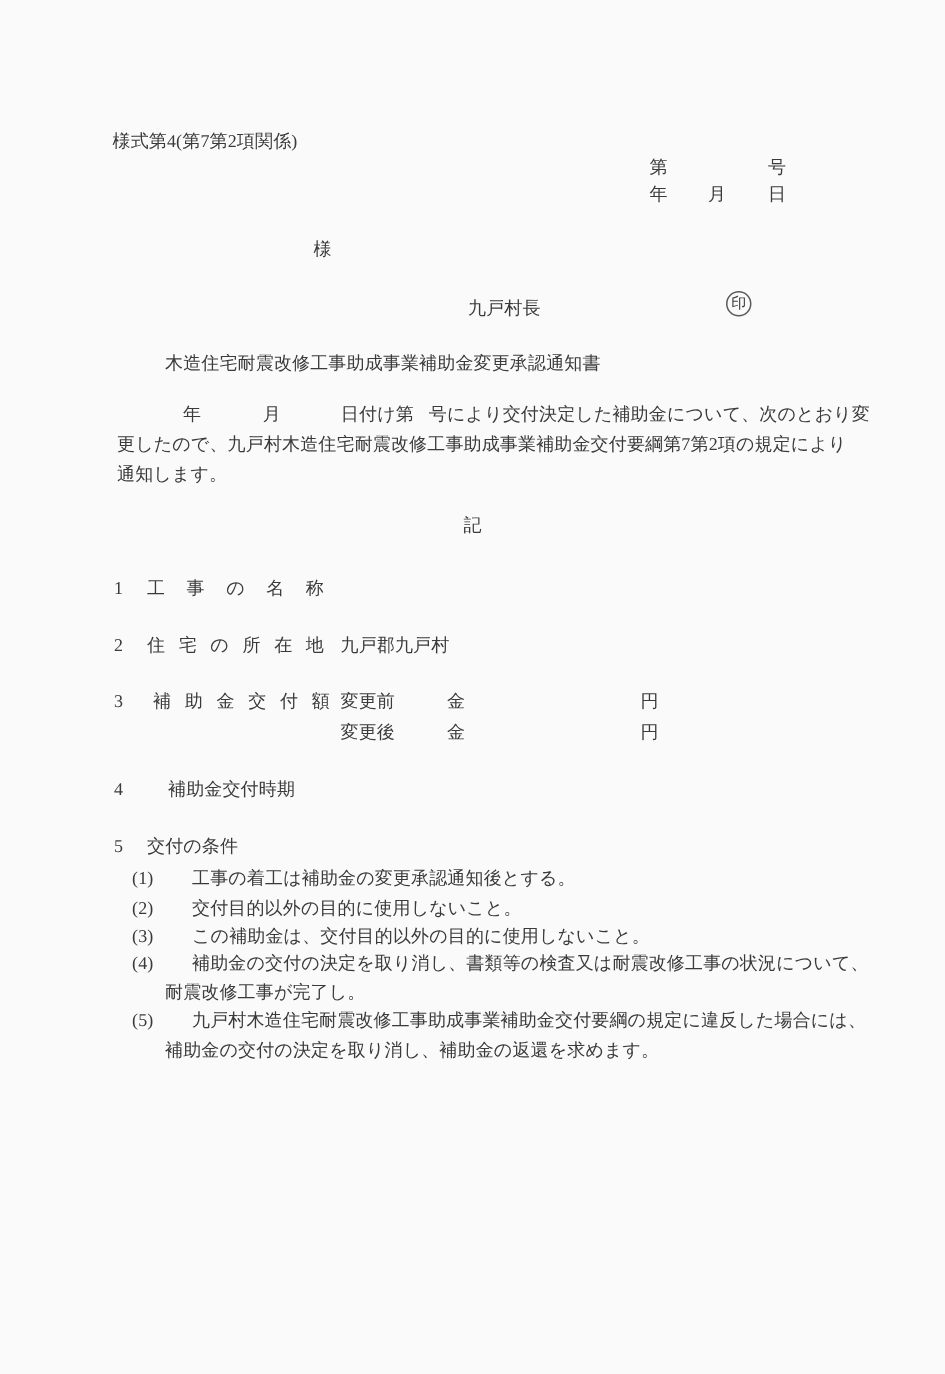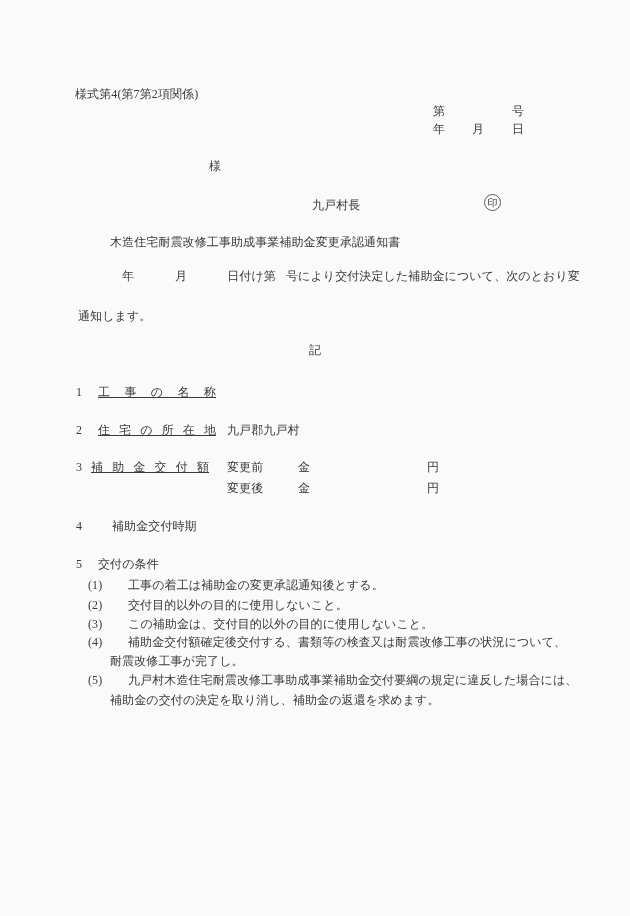--- a/index.html
+++ b/index.html
@@ -21,21 +21,20 @@
     white-space: pre;
     line-height: 13px;
     letter-spacing: 0.1px;
   }
   
   .jl {
     width: 118px;
     white-space: normal;
     text-align: justify;
     text-align-last: justify;
-    text-decoration: underline;
   }
   .center { text-align: center; white-space: normal; }
   .sp { display: inline-block; height: 1px; }
   .seal {
     position: absolute;
     left: 484px;
     top: 194px;
     width: 17px;
     height: 17px;
     border: 1px solid #5a5a5a;
@@ -60,33 +59,34 @@
   <div class="t" style="left:512px; top:123px">日</div>
 
   <div class="t" style="left:209px; top:160px">様</div>
 
   <div class="t" style="left:312px; top:199px">九戸村長</div>
   <div class="seal">印</div>
 
   <div class="t" style="left:78px; top:270px"><span class="sp" style="width:44px"></span><span>年</span><span class="sp" style="width:41px"></span><span>月</span><span class="sp" style="width:40px"></span><span>日付け第</span><span class="sp" style="width:10px"></span><span>号により交付決定した補助金について、次のとおり変</span></div>
 
   <div class="t" style="left:110px; top:236px">木造住宅耐震改修工事助成事業補助金変更承認通知書</div>
+  <div class="t" style="left:78px; top:290px">更したので、九戸村木造住宅耐震改修工事助成事業補助金交付要綱第7第2項の規定により</div>
   <div class="t" style="left:78px; top:310px">通知します。</div>
 
   <div class="t center" style="left:0; top:344px; width:630px">記</div>
 
   <div class="t" style="left:76px; top:386px">1</div>
   <div class="t jl" style="left:98px; top:386px">工事の名称</div>
 
   <div class="t" style="left:76px; top:424px">2</div>
   <div class="t jl" style="left:98px; top:424px">住宅の所在地</div>
   <div class="t" style="left:227px; top:424px">九戸郡九戸村</div>
 
   <div class="t" style="left:76px; top:461px">3</div>
-  <div class="t jl" style="left:91px; top:461px">補助金交付額</div>
+  <div class="t jl" style="left:102px; top:461px">補助金交付額</div>
   <div class="t" style="left:227px; top:461px">変更前</div>
   <div class="t" style="left:298px; top:461px">金</div>
   <div class="t" style="left:427px; top:461px">円</div>
   <div class="t" style="left:227px; top:482px">変更後</div>
   <div class="t" style="left:298px; top:482px">金</div>
   <div class="t" style="left:427px; top:482px">円</div>
 
   <div class="t" style="left:76px; top:520px">4</div>
   <div class="t" style="left:112px; top:520px">補助金交付時期</div>
 
@@ -96,20 +96,20 @@
   <div class="t" style="left:88px; top:579px">(1)</div>
   <div class="t" style="left:128px; top:579px">工事の着工は補助金の変更承認通知後とする。</div>
 
   <div class="t" style="left:88px; top:599px">(2)</div>
   <div class="t" style="left:128px; top:599px">交付目的以外の目的に使用しないこと。</div>
 
   <div class="t" style="left:88px; top:618px">(3)</div>
   <div class="t" style="left:128px; top:618px">この補助金は、交付目的以外の目的に使用しないこと。</div>
 
   <div class="t" style="left:88px; top:636px">(4)</div>
-  <div class="t" style="left:128px; top:636px">補助金交付額確定後交付する、書類等の検査又は耐震改修工事の状況について、</div>
+  <div class="t" style="left:128px; top:636px">補助金の交付の決定を取り消し、書類等の検査又は耐震改修工事の状況について、</div>
   <div class="t" style="left:110px; top:655px">耐震改修工事が完了し。</div>
 
   <div class="t" style="left:88px; top:674px">(5)</div>
   <div class="t" style="left:110px; top:694px">補助金の交付の決定を取り消し、補助金の返還を求めます。</div>
   <div class="t" style="left:128px; top:674px">九戸村木造住宅耐震改修工事助成事業補助金交付要綱の規定に違反した場合には、</div>
 
 </div>
 
 </body></html>

